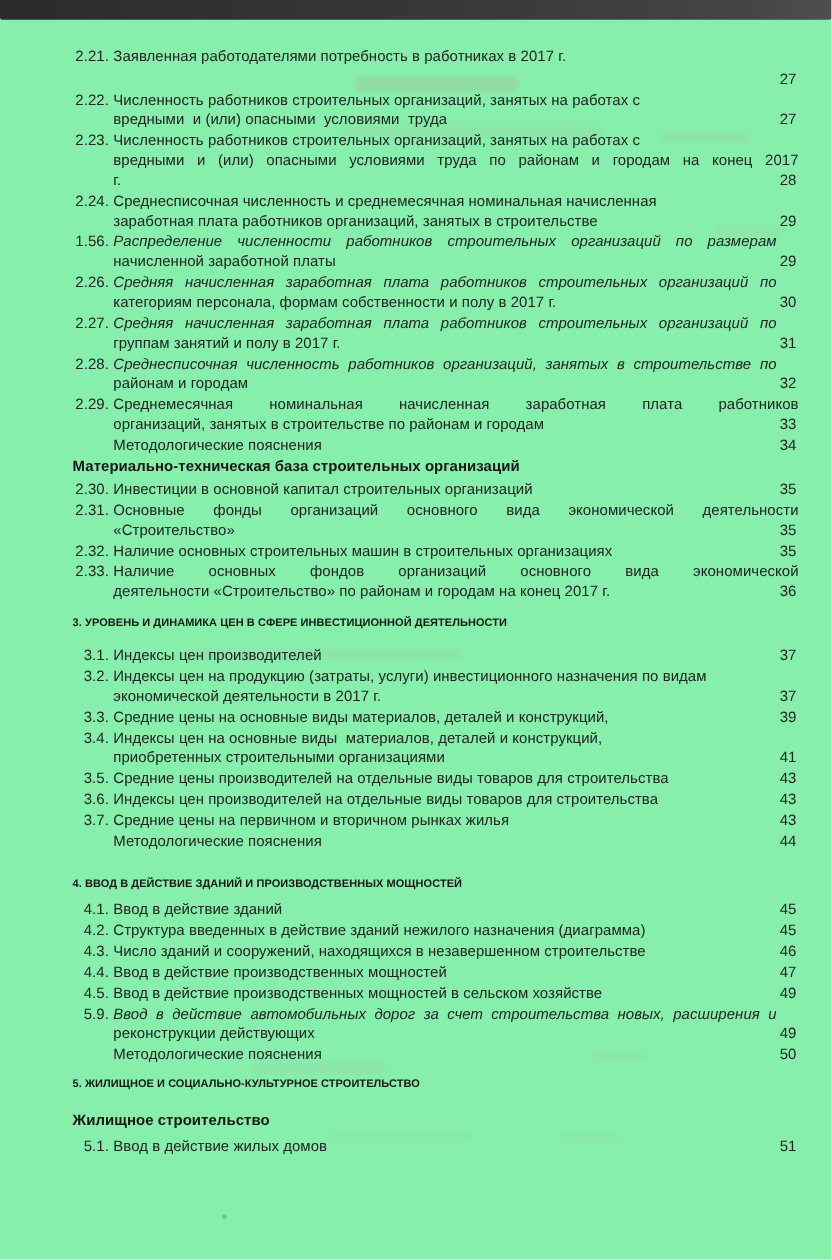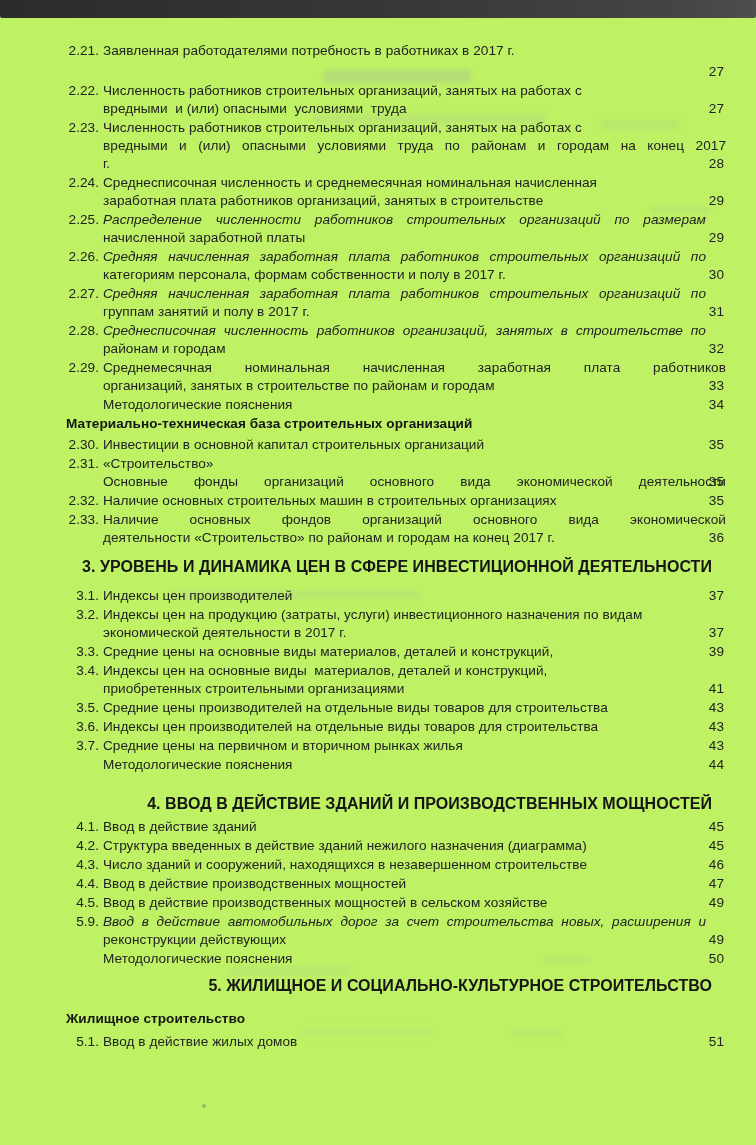--- a/index.html
+++ b/index.html
@@ -1,40 +1,40 @@
 <!DOCTYPE html>
 <html lang="ru"><head>
 <meta charset="utf-8">
 <style>
   html,body{margin:0;padding:0;background:#ffffff;}
   .page{
     position:relative;
     width:756px;height:1145px;
-    background:#bef264;
+    background:#86efac;
     overflow:hidden;
     font-family:"Liberation Sans", sans-serif;
     color:#222;
   }
   
   .scan-bar{
     position:absolute;top:0;left:0;width:756px;height:18px;
     background:linear-gradient(to right,#2b2b2b,#383838 55%,#454545 90%,#4e4e4e);
     border-radius:0 0 2px 2px;
   }
   
   .ghost{position:absolute;background:#a6b894;filter:blur(2.5px);border-radius:3px;}
   .speck{position:absolute;background:#777;border-radius:50%;filter:blur(.5px);opacity:.5;}
 
   .toc{
     position:absolute;left:66px;top:42px;width:660px;
     font-size:13.6px;line-height:18px;letter-spacing:.05px;
   }
   .toc-section{display:block;}
   .section-heading{
-    margin:0;font-size:16px;font-weight:bold;text-align:right;
+    margin:0;font-size:10px;font-weight:bold;text-align:left;
     line-height:20px;color:#161616;padding-right:14px;
   }
   .section-subheading{
     margin:0;font-size:13.6px;font-weight:bold;
     line-height:18px;color:#161616;padding-right:14px;
   }
   .sec-2 .section-heading{margin:10px 0 10px;}
   .sec-3 .section-heading{margin:20px 0 4px;}
   .sec-4 .section-heading{margin:8px 0 0;}
   .sec-1 .section-subheading{margin:0 0 3px;}
@@ -95,21 +95,21 @@
         <div class="toc-item">
           <div class="toc-text">
             <span class="toc-num">2.24.</span>
             <div class="toc-line">Среднесписочная численность и среднемесячная номинальная начисленная</div>
             <div class="toc-line">заработная плата работников организаций, занятых в строительстве</div>
           </div>
           <span class="page-num">29</span>
         </div>
         <div class="toc-item">
           <div class="toc-text">
-            <span class="toc-num">2.25.</span>
+            <span class="toc-num">1.56.</span>
             <div class="toc-line j">Распределение численности работников строительных организаций по размерам</div>
             <div class="toc-line">начисленной заработной платы</div>
           </div>
           <span class="page-num">29</span>
         </div>
         <div class="toc-item">
           <div class="toc-text">
             <span class="toc-num">2.26.</span>
             <div class="toc-line j">Средняя начисленная заработная плата работников строительных организаций по</div>
             <div class="toc-line">категориям персонала, формам собственности и полу в 2017 г.</div>
@@ -152,22 +152,22 @@
         <div class="toc-item">
           <div class="toc-text">
             <span class="toc-num">2.30.</span>
             <div class="toc-line">Инвестиции в основной капитал строительных организаций</div>
           </div>
           <span class="page-num">35</span>
         </div>
         <div class="toc-item">
           <div class="toc-text">
             <span class="toc-num">2.31.</span>
+            <div class="toc-line w">Основные фонды организаций основного вида экономической деятельности</div>
             <div class="toc-line">«Строительство»</div>
-            <div class="toc-line w">Основные фонды организаций основного вида экономической деятельности</div>
           </div>
           <span class="page-num">35</span>
         </div>
         <div class="toc-item">
           <div class="toc-text">
             <span class="toc-num">2.32.</span>
             <div class="toc-line">Наличие основных строительных машин в строительных организациях</div>
           </div>
           <span class="page-num">35</span>
         </div>

